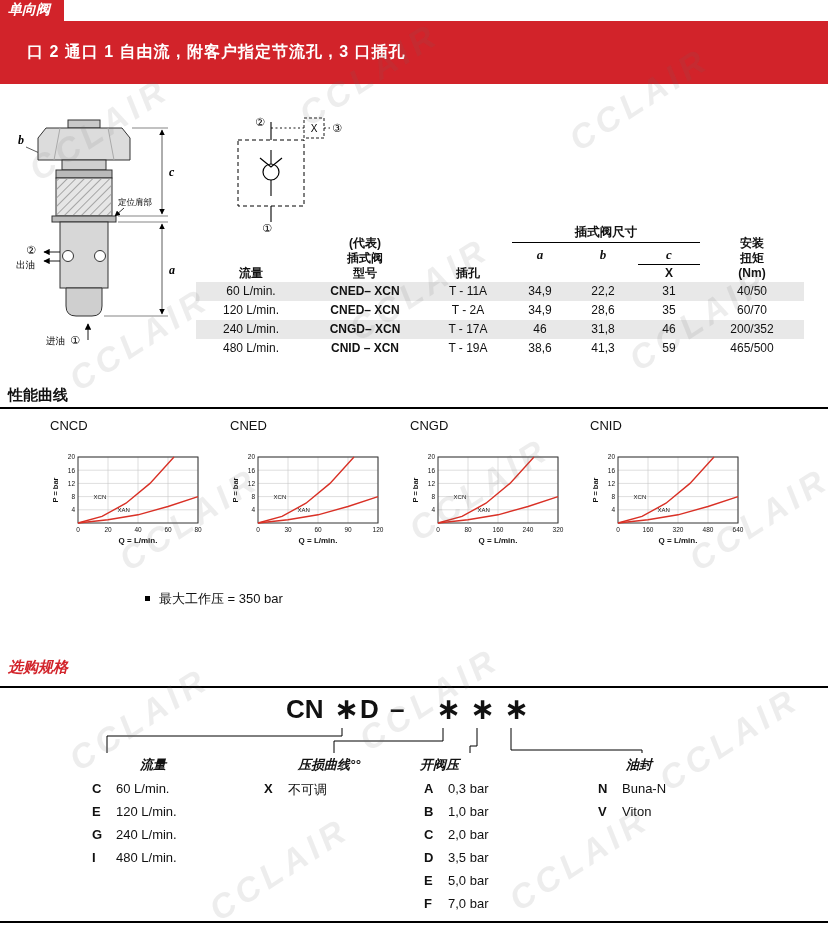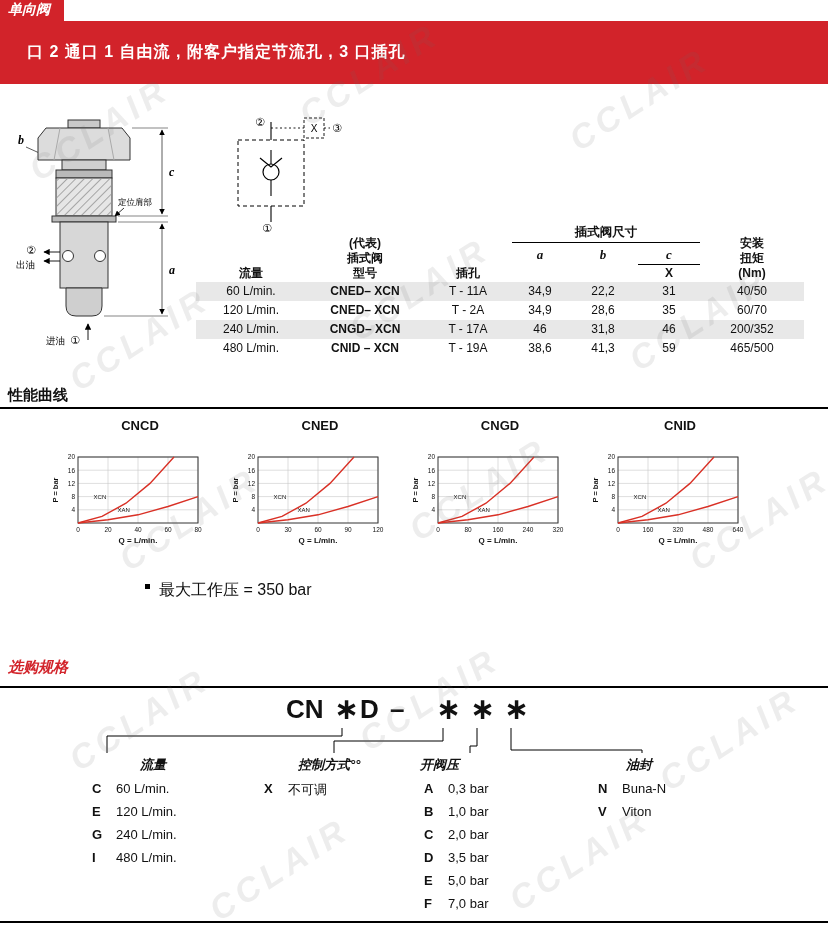--- a/index.html
+++ b/index.html
@@ -33,27 +33,27 @@
   .dim-x{font-weight:bold;font-size:12px;padding-top:2px}
   .spec-table tbody td{height:19px}
   .spec-table tbody tr.shade{background:var(--row-shade)}
   .spec-table td.model{font-weight:bold}
 
   
   .perf-heading{position:absolute;left:8px;top:386px;font-size:15px;font-weight:bold;}
   .rule{position:absolute;left:0;width:828px;border-top:2px solid #000}
   .perf-rule{top:407px}
   .chart-titles{position:absolute;left:50px;top:418px;width:720px;display:flex}
-  .chart-titles div{width:180px;text-align:center;font-weight:bold;font-size:13px}
+  .chart-titles div{width:180px;text-align:left;font-weight:normal;font-size:13px}
   .chart-subtitle{position:absolute;left:50px;top:438px;width:720px;text-align:center;font-weight:bold;font-size:12px}
   .charts{position:absolute;left:50px;top:452px;width:720px;display:flex}
   .chart-cell{width:180px;display:flex;align-items:flex-start}
 
   
-  .notes{position:absolute;left:145px;top:578px;width:560px;font-size:16px;line-height:1.45}
+  .notes{position:absolute;left:145px;top:590px;width:560px;font-size:13px;line-height:1.45}
   .note{display:flex;gap:9px;margin-bottom:4px}
   .bullet{width:5px;height:5px;background:#000;margin-top:6px;flex:none}
   .note-text{max-width:520px}
 
   
   .order-heading{position:absolute;left:8px;top:658px;font-size:15px;font-weight:bold;font-style:italic;color:var(--brand-red)}
   .order-rule{top:686px}
   .code-part{position:absolute;top:694px;font-size:26px;font-weight:bold}
   .code-star{position:absolute;top:691px;font-size:30px;font-weight:bold}
   .p0{left:286px}.p1{left:334px}.p2{left:360px}.p3{left:390px}.p4{left:436px}.p5{left:470px}.p6{left:504px}
@@ -408,21 +408,21 @@
   <span class="code-star p6">∗</span>
 
   <svg class="connectors" width="828" height="34">
     <path d="M342,4 V12 H107 V29" fill="none" stroke="#000" stroke-width="1"></path>
     <path d="M443,4 V17 H334 V29" fill="none" stroke="#000" stroke-width="1"></path>
     <path d="M477,4 V22 H470 V29" fill="none" stroke="#000" stroke-width="1"></path>
     <path d="M511,4 V26 H642 V29" fill="none" stroke="#000" stroke-width="1"></path>
   </svg>
 
   <div class="og-title t-flow">流量</div>
-  <div class="og-title t-control">控制方式°°</div>
+  <div class="og-title t-control">压损曲线°°</div>
   <div class="og-title t-crack">开阀压</div>
   <div class="og-title t-seal">油封</div>
 
   <div class="og-list l-flow">
     <div class="opt">
       <span class="opt-code">C</span>
       <span class="opt-label">60 L/min.</span>
     </div>
     <div class="opt">
       <span class="opt-code">E</span>

